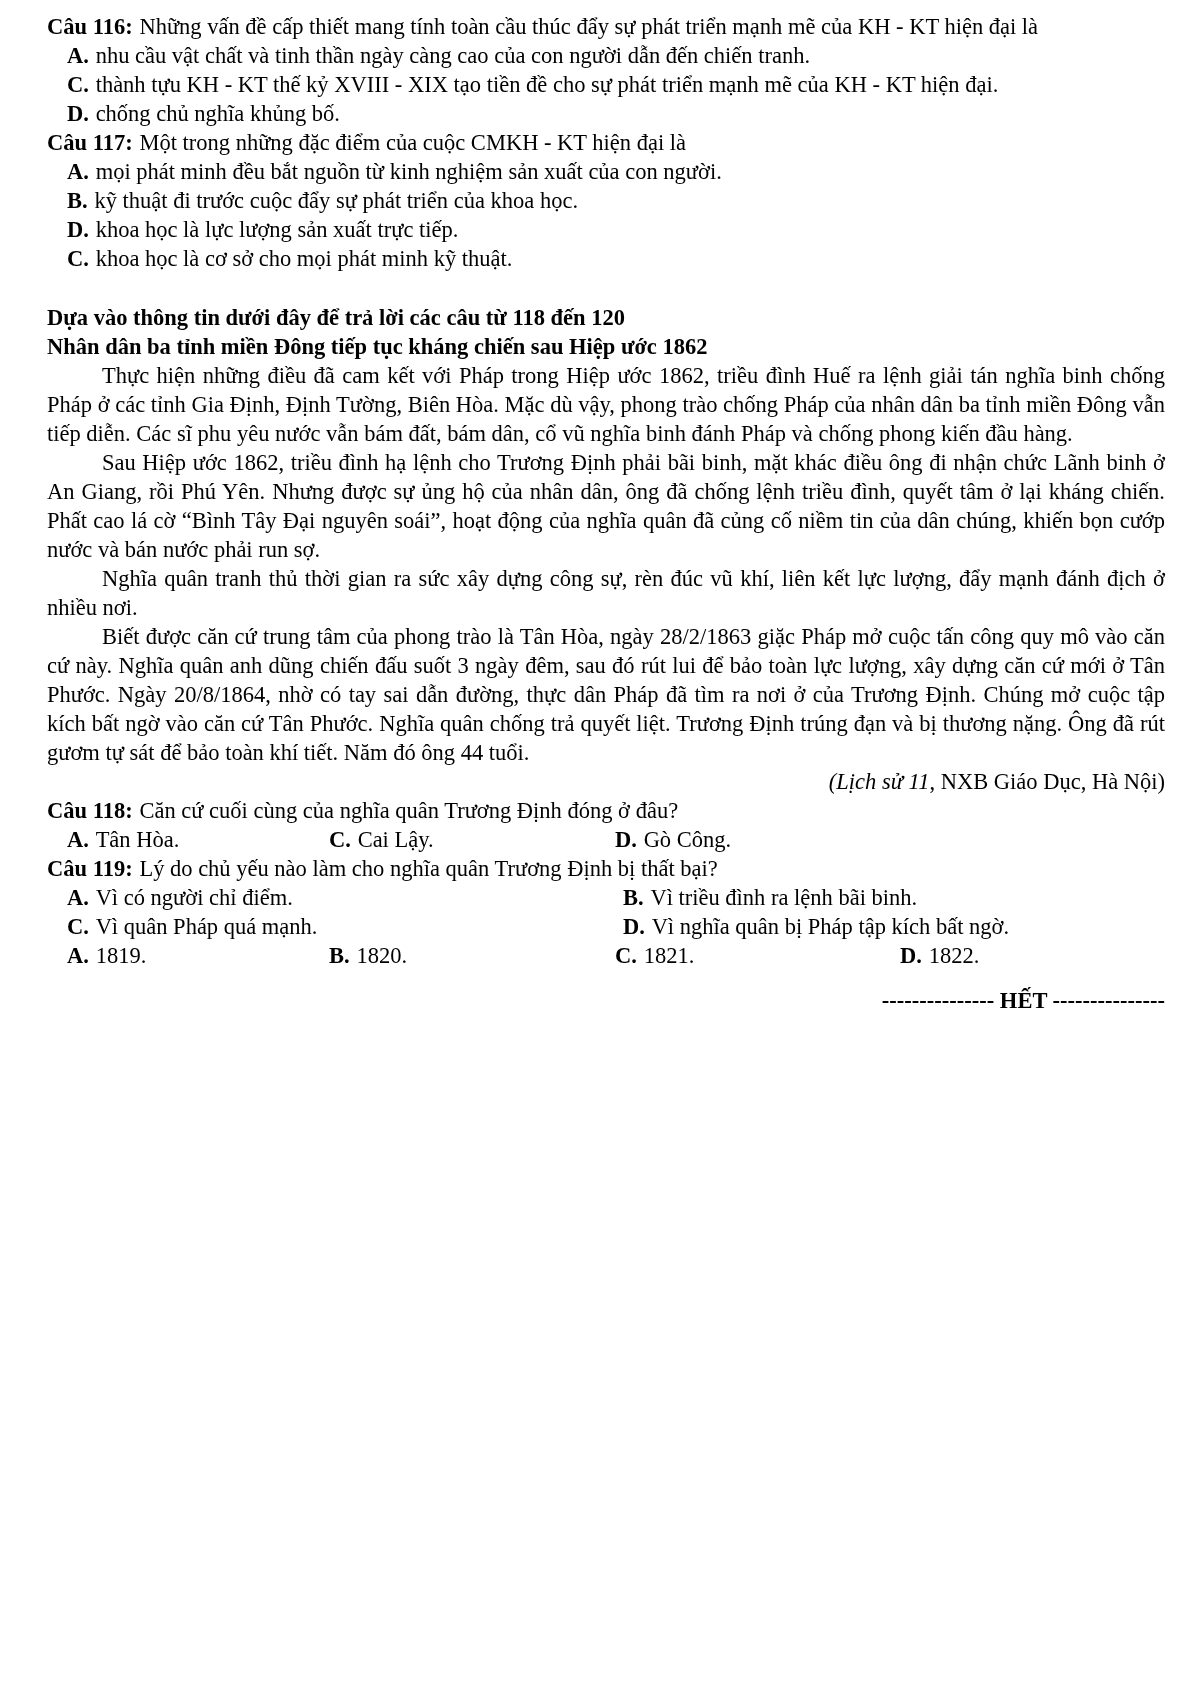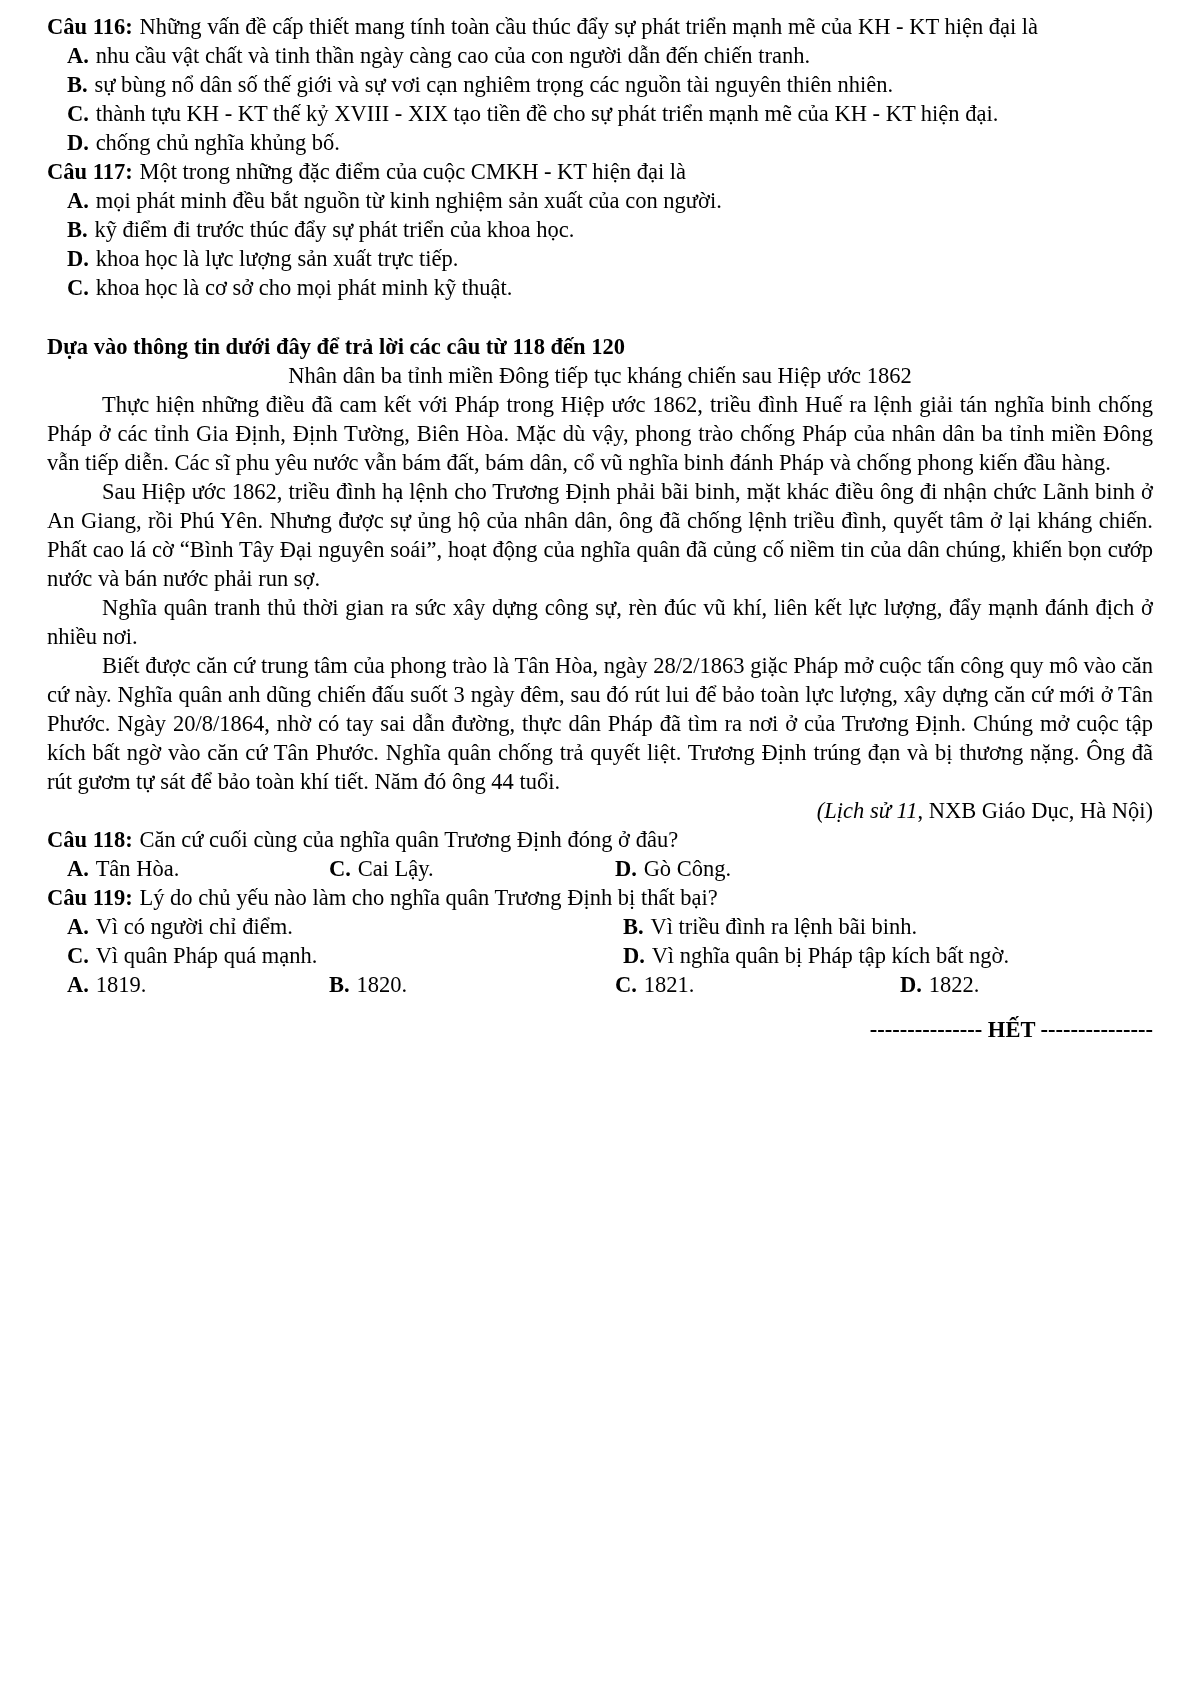--- a/index.html
+++ b/index.html
@@ -6,51 +6,50 @@
   body {
     width: 1200px;
     height: 1697px;
     background: #ffffff;
     color: #000000;
     font-family: "Liberation Serif", serif;
     font-size: 22.5px;
     line-height: 29px;
     -webkit-font-smoothing: antialiased;
   }
-  .page { padding: 12px 47px 0 47px; }
+  .page { padding: 12px 35px 0 47px; }
   p { margin: 0; }
   .lbl { font-weight: bold; margin-right: 0.30em; }
   .q-line { text-align: justify; }
   .option { padding-left: 20px; }
   .gap { height: 30px; }
   .instruction { font-weight: bold; }
-  .passage-title { font-weight: normal; text-align: center; }
+  .passage-title { font-weight: bold; }
   .para { text-align: justify; text-indent: 55px; }
   .citation { text-align: right; }
   .cols4 { display: grid; grid-template-columns: 262px 286px 285px 1fr; padding-left: 20px; }
   .cols2 { display: grid; grid-template-columns: 556px 1fr; padding-left: 20px; }
   .end-line { text-align: right; font-weight: bold; margin-top: 16px; }
 </style>
 </head>
 <body>
 
 <div class="page">
 
   <div>
     <p class="q-line"><b class="lbl">Câu 116:</b><span>Những vấn đề cấp thiết mang tính toàn cầu thúc đẩy sự phát triển mạnh mẽ của KH - KT hiện đại là</span></p>
     <p class="option"><b class="lbl">A.</b><span>nhu cầu vật chất và tinh thần ngày càng cao của con người dẫn đến chiến tranh.</span></p>
-    <p class="option"><b class="lbl">B.</b><span>sự bùng nổ dân số thế giới và sự vơi cạn nghiêm trọng các nguồn tài nguyên thiên nhiên.</span></p>
     <p class="option"><b class="lbl">C.</b><span>thành tựu KH - KT thế kỷ XVIII - XIX tạo tiền đề cho sự phát triển mạnh mẽ của KH - KT hiện đại.</span></p>
     <p class="option"><b class="lbl">D.</b><span>chống chủ nghĩa khủng bố.</span></p>
   </div>
 
   <div>
     <p class="q-line"><b class="lbl">Câu 117:</b><span>Một trong những đặc điểm của cuộc CMKH - KT hiện đại là</span></p>
     <p class="option"><b class="lbl">A.</b><span>mọi phát minh đều bắt nguồn từ kinh nghiệm sản xuất của con người.</span></p>
-    <p class="option"><b class="lbl">B.</b><span>kỹ điểm đi trước thúc đẩy sự phát triển của khoa học.</span></p>
+    <p class="option"><b class="lbl">B.</b><span>kỹ thuật đi trước cuộc đẩy sự phát triển của khoa học.</span></p>
     <p class="option"><b class="lbl">D.</b><span>khoa học là lực lượng sản xuất trực tiếp.</span></p>
     <p class="option"><b class="lbl">C.</b><span>khoa học là cơ sở cho mọi phát minh kỹ thuật.</span></p>
   </div>
 
   <div class="gap"></div>
 
   <div>
     <p class="instruction">Dựa vào thông tin dưới đây để trả lời các câu từ 118 đến 120</p>
     <p class="passage-title">Nhân dân ba tỉnh miền Đông tiếp tục kháng chiến sau Hiệp ước 1862</p>
     <p class="para">Thực hiện những điều đã cam kết với Pháp trong Hiệp ước 1862, triều đình Huế ra lệnh giải tán nghĩa binh chống Pháp ở các tỉnh Gia Định, Định Tường, Biên Hòa. Mặc dù vậy, phong trào chống Pháp của nhân dân ba tỉnh miền Đông vẫn tiếp diễn. Các sĩ phu yêu nước vẫn bám đất, bám dân, cổ vũ nghĩa binh đánh Pháp và chống phong kiến đầu hàng.</p>

